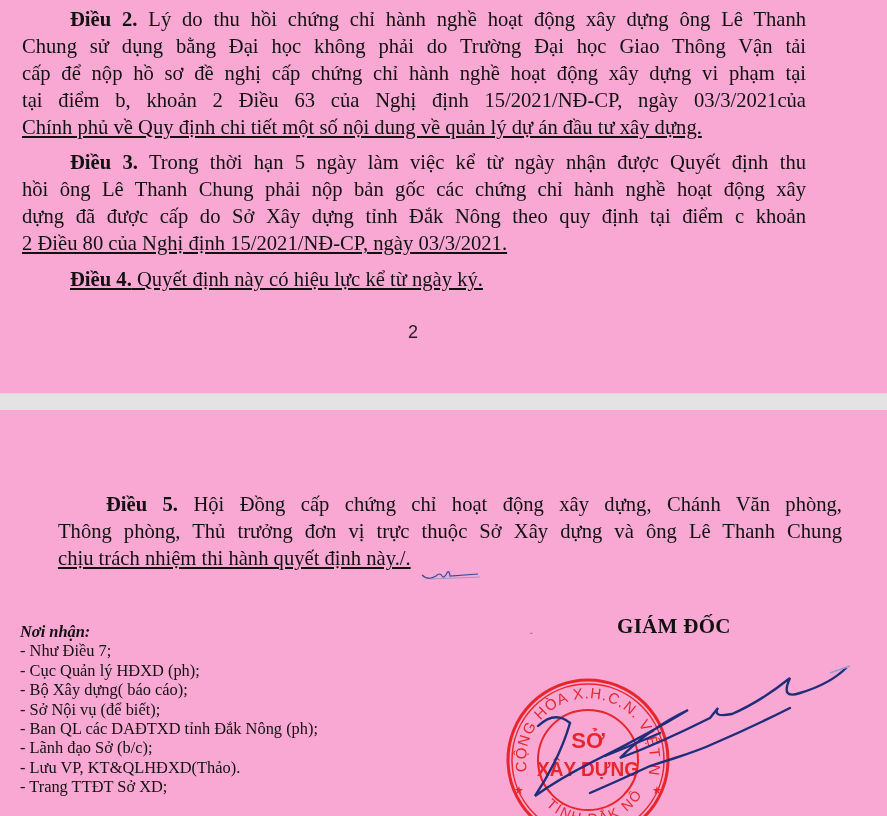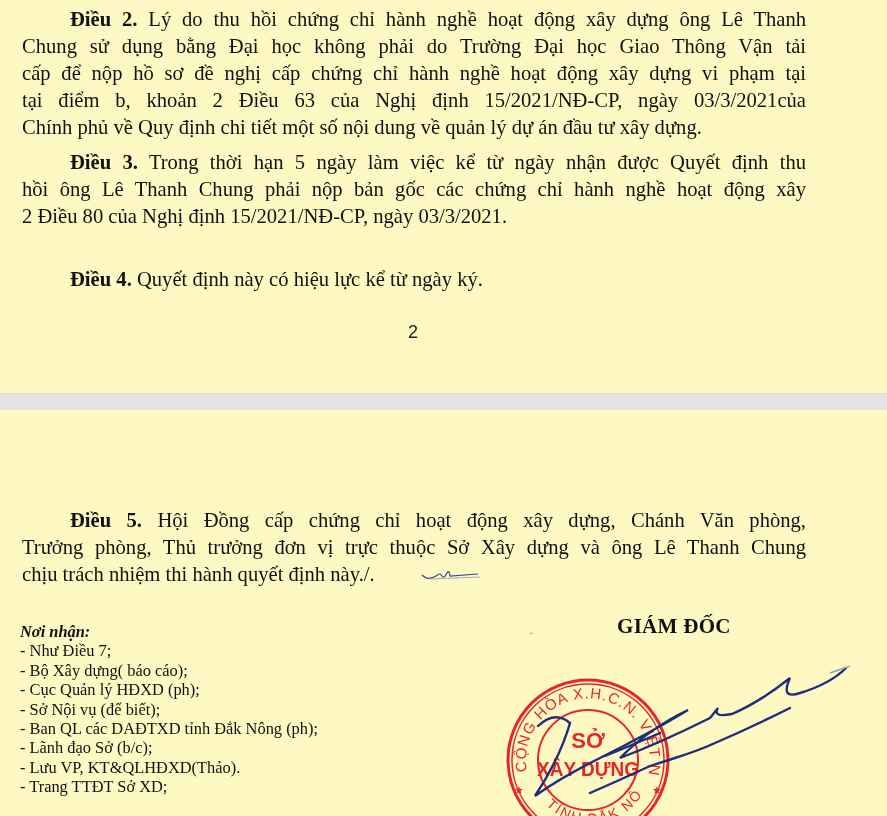--- a/index.html
+++ b/index.html
@@ -12,21 +12,21 @@
       height: 816px;
       position: relative;
       overflow: hidden;
       font-family: "Liberation Serif", "DejaVu Serif", serif;
       color: #111111;
     }
     .page {
       position: absolute;
       left: 0;
       width: 887px;
-      background: #fef9c3;
+      background: #f9a8d4;
     }
     .page-top { top: 0; height: 393px; }
     .page-gap {
       position: absolute;
       left: 0;
       top: 393px;
       width: 887px;
       height: 17px;
       background: #e3e3e3;
       border-top: 1px solid #d9d9d9;
@@ -44,26 +44,26 @@
       text-indent: 48px;
       margin: 0;
     }
     .para b { font-weight: bold; }
     .line {
       display: block;
       text-align: justify;
       text-align-last: justify;
       white-space: nowrap;
     }
-    .line.last { text-align-last: left; }
+    .line.last { text-align-last: left; text-decoration: underline; }
 
     #p2 { top: 6px; }
     #p3 { top: 149px; }
     #p4 { top: 266px; }
-    #p5 { top: 97px; }
+    #p5 { top: 81px; margin-left: 36px; }
 
     .page-number {
       position: absolute;
       top: 322px;
       left: 0;
       width: 826px;
       text-align: center;
       font-family: "Liberation Sans", "DejaVu Sans", sans-serif;
       font-size: 18px;
       color: #222222;
@@ -124,50 +124,51 @@
     <span class="line"><b>Điều 2.</b><span> Lý do thu hồi chứng chỉ hành nghề hoạt động xây dựng ông Lê Thanh</span></span>
     <span class="line" style="text-indent:0">Chung sử dụng bằng Đại học không phải do Trường Đại học Giao Thông Vận tải</span>
     <span class="line" style="text-indent:0">cấp để nộp hồ sơ đề nghị cấp chứng chỉ hành nghề hoạt động xây dựng vi phạm tại</span>
     <span class="line" style="text-indent:0">tại điểm b, khoản 2 Điều 63 của Nghị định 15/2021/NĐ-CP, ngày 03/3/2021của</span>
     <span class="line last" style="text-indent:0">Chính phủ về Quy định chi tiết một số nội dung về quản lý dự án đầu tư xây dựng.</span>
   </p>
 
   <p class="para" id="p3">
     <span class="line"><b>Điều 3.</b><span> Trong thời hạn 5 ngày làm việc kể từ ngày nhận được Quyết định thu</span></span>
     <span class="line" style="text-indent:0">hồi ông Lê Thanh Chung phải nộp bản gốc các chứng chỉ hành nghề hoạt động xây</span>
+    <span class="line" style="text-indent:0">dựng đã được cấp do Sở Xây dựng tỉnh Đắk Nông theo quy định tại điểm c  khoản</span>
     <span class="line last" style="text-indent:0">2 Điều 80 của Nghị định 15/2021/NĐ-CP, ngày 03/3/2021.</span>
   </p>
 
   <p class="para" id="p4">
     <span class="line last"><b>Điều 4.</b><span> Quyết định này có hiệu lực kể từ ngày ký.</span></span>
   </p>
 
   <div class="page-number">2</div>
 </div>
 
 <div class="page-gap"></div>
 
 <div class="page page-bottom">
 
   <p class="para" id="p5">
     <span class="line"><b>Điều 5.</b><span> Hội Đồng cấp chứng chỉ hoạt động xây dựng, Chánh Văn phòng,</span></span>
-    <span class="line" style="text-indent:0">Trưởng phòng, Thủ trưởng đơn vị trực thuộc Sở Xây dựng và ông Lê Thanh Chung</span>
+    <span class="line" style="text-indent:0">Thông phòng, Thủ trưởng đơn vị trực thuộc Sở Xây dựng và ông Lê Thanh Chung</span>
     <span class="line last" style="text-indent:0">chịu trách nhiệm thi hành quyết định này./.</span>
   </p>
 
   <svg class="initial-sig" viewBox="0 0 70 20">
     <path d="M4 12 Q10 18 18 13 Q22 9 24 13 Q26 16 29 10 Q31 6 32 13 L60 11" fill="none" stroke="#3a4a9a" stroke-width="1.2"></path>
     <path d="M12 16 L62 14" fill="none" stroke="#8893c0" stroke-width="0.8"></path>
   </svg>
 
   <div class="recipients">
     <span class="title">Nơi nhận:</span>
     <span class="item">- Như Điều 7;</span>
+    <span class="item">- Cục Quản lý HĐXD (ph);</span>
     <span class="item">- Bộ Xây dựng( báo cáo);</span>
-    <span class="item">- Cục Quản lý HĐXD (ph);</span>
     <span class="item">- Sở Nội vụ (để biết);</span>
     <span class="item">- Ban QL các DAĐTXD tỉnh Đắk Nông (ph);</span>
     <span class="item">- Lãnh đạo Sở (b/c);</span>
     <span class="item">- Lưu VP, KT&amp;QLHĐXD(Thảo).</span>
     <span class="item">- Trang TTĐT Sở XD;</span>
   </div>
 
   <span class="tiny-mark">ˇ</span>
   <div class="director-title">GIÁM ĐỐC</div>
 

